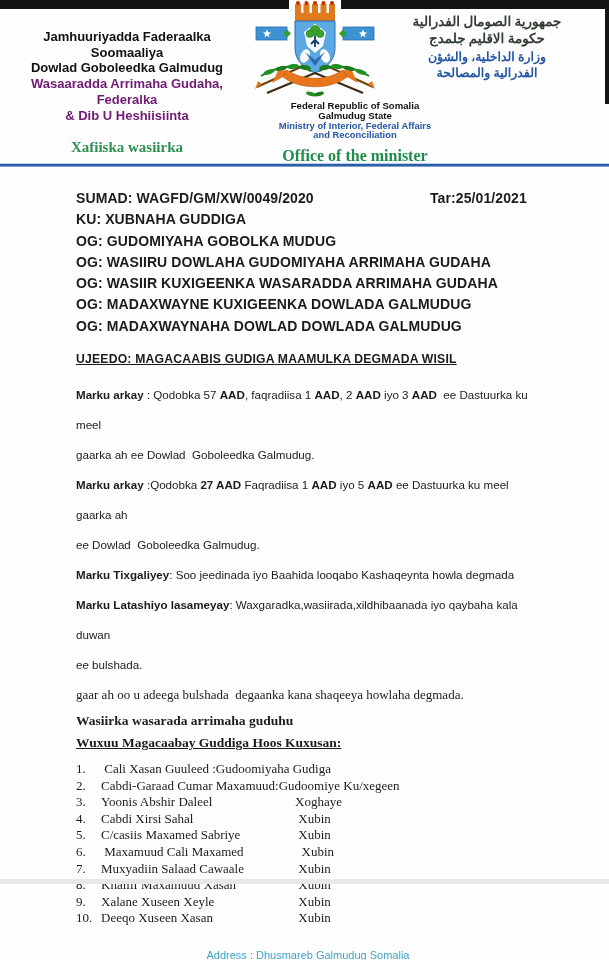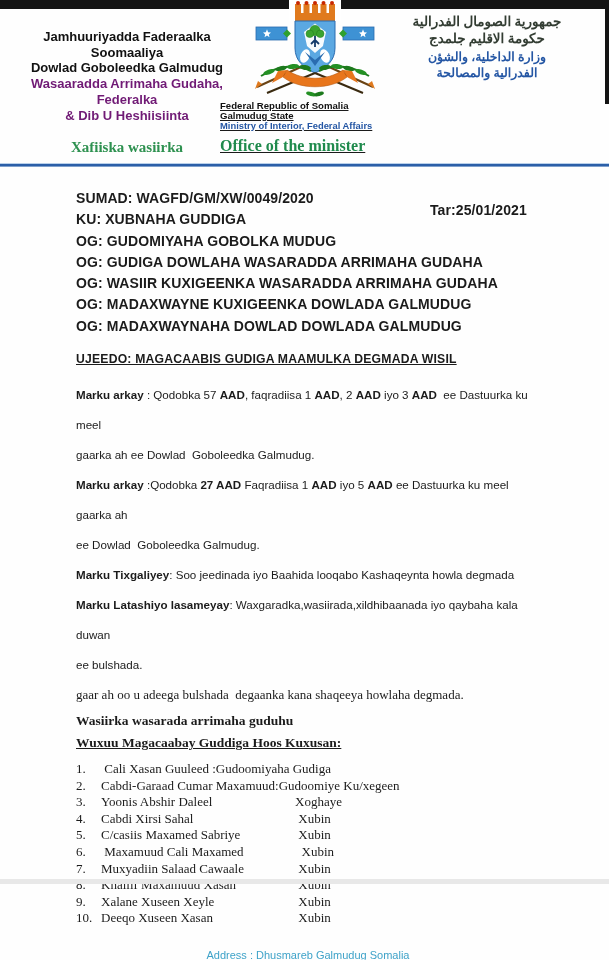--- a/index.html
+++ b/index.html
@@ -9,38 +9,38 @@
   .top-bar{position:absolute;top:0;left:0;width:609px;height:9px;background:#141414;}
   .edge-bar{position:absolute;top:0;right:0;width:4px;height:104px;background:#141414;}
 
   
   .lh-left{position:absolute;left:6px;top:17px;width:242px;text-align:center;margin-top:12px;}
   .lh-black{font-weight:700;font-size:13px;line-height:15.5px;color:#111;}
   .lh-blue{font-weight:700;font-size:13px;line-height:16px;color:#701a75;}
   .lh-office-left{margin-top:15px;font-family:"Liberation Serif","DejaVu Serif",serif;
        font-weight:700;font-size:15px;color:#2e9150;}
   .emblem{position:absolute;left:255px;top:0;width:120px;height:106px;}
-  .lh-center{position:absolute;left:220px;top:101px;width:254px;text-align:left;text-decoration:underline;}
+  .lh-center{position:absolute;left:228px;top:101px;width:254px;text-align:center;}
   .lh-c-black{font-weight:700;font-size:9.6px;line-height:9.8px;color:#111;}
   .lh-c-blue{font-weight:700;font-size:9.4px;line-height:9.6px;color:#2456a4;}
   .lh-office-center{margin-top:7px;font-family:"Liberation Serif","DejaVu Serif",serif;
        font-weight:700;font-size:16px;color:#1f8a4c;}
   .lh-right{position:absolute;right:12px;top:13px;width:220px;text-align:center;direction:rtl;
        font-family:Liberation Serif, serif;}
   .ar-dark{font-weight:700;font-size:13.5px;line-height:17px;color:#333d33;}
   .ar-blue{font-weight:700;font-size:12.5px;line-height:15.5px;color:#2456a4;}
   .ar-gap{margin-top:3px;}
   .divider{position:absolute;top:163px;left:0;width:609px;height:4px;
        background:linear-gradient(#b9d0ea 0 1px,#2b5fa8 1px 3px,#7fa0cc 3px 4px);}
 
   
   main{position:absolute;left:76px;top:188px;width:464px;}
   .meta-row{position:relative;}
   .meta{font-weight:700;font-size:14px;line-height:21.3px;letter-spacing:.1px;}
-  .meta-date{position:absolute;left:354px;top:12px;}
+  .meta-date{position:absolute;left:354px;top:0;}
   .subject{margin-top:14px;font-weight:700;font-size:12.2px;line-height:16px;
        text-decoration:underline;letter-spacing:.2px;}
   .paras{margin-top:13px;}
   .pline{font-size:11.6px;line-height:30px;white-space:pre-wrap;}
   .serif .pline{font-family:"Liberation Serif","DejaVu Serif",serif;font-size:13px;}
   .b{font-weight:700;}
   .h-serif{font-family:"Liberation Serif","DejaVu Serif",serif;font-weight:700;
        font-size:13.5px;line-height:22px;}
   .u{text-decoration:underline;}
   .committee{margin-top:7px;}
@@ -126,20 +126,21 @@
         <path d="M28,77 C44,90 76,90 92,77 L88,70 C72,81 48,81 32,70 Z" fill="#e8761c" stroke="#b85a10" stroke-width="0.6"></path>
         <ellipse cx="56" cy="94" rx="5" ry="2" fill="#249024" transform="rotate(14 56 94)"></ellipse>
         <ellipse cx="64" cy="94" rx="5" ry="2" fill="#1d7a1d" transform="rotate(-14 64 94)"></ellipse>
       </svg>
     </div>
 
     <div class="lh-center">
       <div class="lh-c-black">Federal Republic of Somalia</div>
       <div class="lh-c-black">Galmudug State</div>
       <div class="lh-c-blue">Ministry of Interior, Federal Affairs</div>
+      <div class="lh-c-blue">and Reconciliation</div>
       <div class="lh-office-center">Office of the minister</div>
     </div>
 
     <div class="lh-right">
       <div class="ar-dark">جمهورية الصومال الفدرالية</div>
       <div class="ar-dark">حكومة الاقليم جلمدج</div>
       <div class="ar-blue ar-gap">وزارة الداخلية، والشؤن</div>
       <div class="ar-blue">الفدرالية والمصالحة</div>
     </div>
   </header>
@@ -147,21 +148,21 @@
   <div class="divider"></div>
 
   <main>
     <div class="meta-row">
       <span class="meta">SUMAD: WAGFD/GM/XW/0049/2020</span>
       <span class="meta meta-date">Tar:25/01/2021</span>
     </div>
     <div class="meta">KU: XUBNAHA GUDDIGA</div>
     <div id="cc-list">
         <div class="meta">OG: GUDOMIYAHA GOBOLKA MUDUG</div>
-        <div class="meta">OG: GUDIGA DOWLAHA WASARADDA ARRIMAHA GUDAHA</div>
+        <div class="meta">OG: WASIIRU DOWLAHA GUDOMIYAHA ARRIMAHA GUDAHA</div>
         <div class="meta">OG: WASIIR KUXIGEENKA WASARADDA ARRIMAHA GUDAHA</div>
         <div class="meta">OG: MADAXWAYNE KUXIGEENKA DOWLADA GALMUDUG</div>
         <div class="meta">OG: MADAXWAYNAHA DOWLAD DOWLADA GALMUDUG</div>
       </div>
 
     <div class="subject">UJEEDO: MAGACAABIS GUDIGA MAAMULKA DEGMADA WISIL</div>
 
     <div class="paras" id="paras">
         <div class="p">
           <div class="pline"><span class="b">Marku arkay </span><span>: Qodobka 57 </span><span class="b">AAD</span><span>, faqradiisa 1 </span><span class="b">AAD</span><span>, 2 </span><span class="b">AAD</span><span> iyo 3 </span><span class="b">AAD</span><span>  ee Dastuurka ku meel</span></div>

